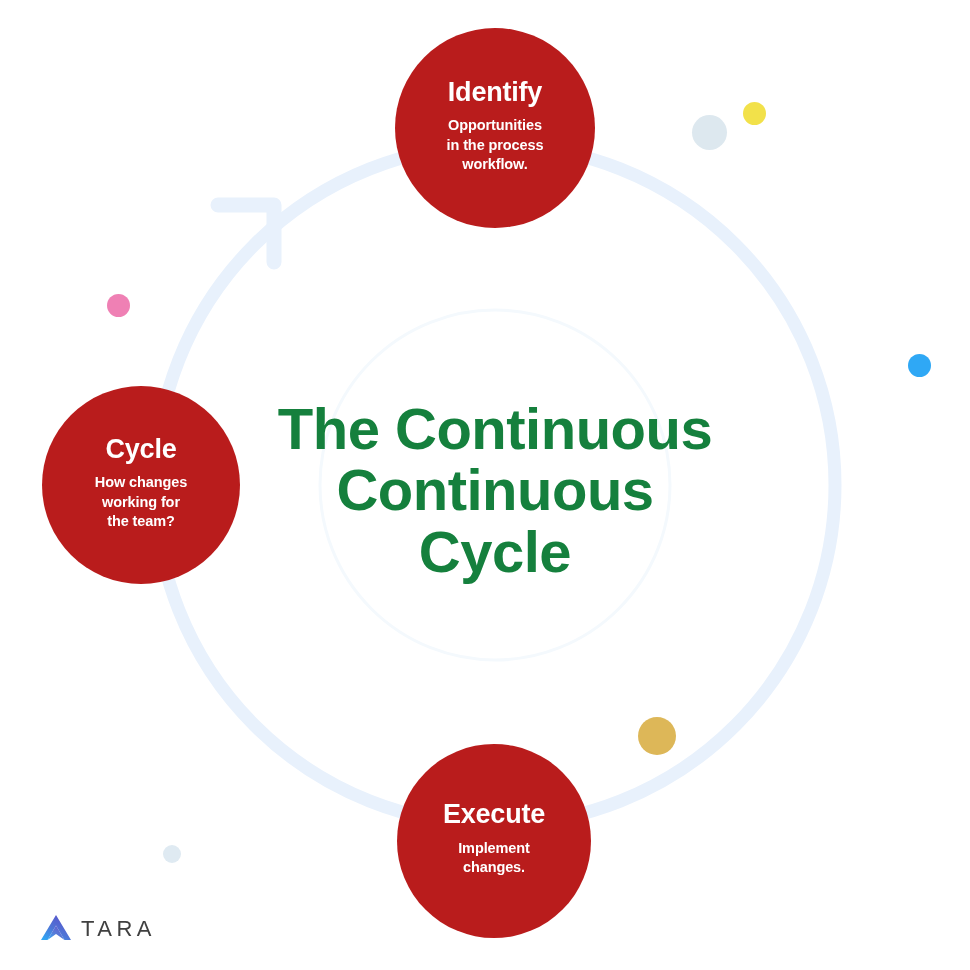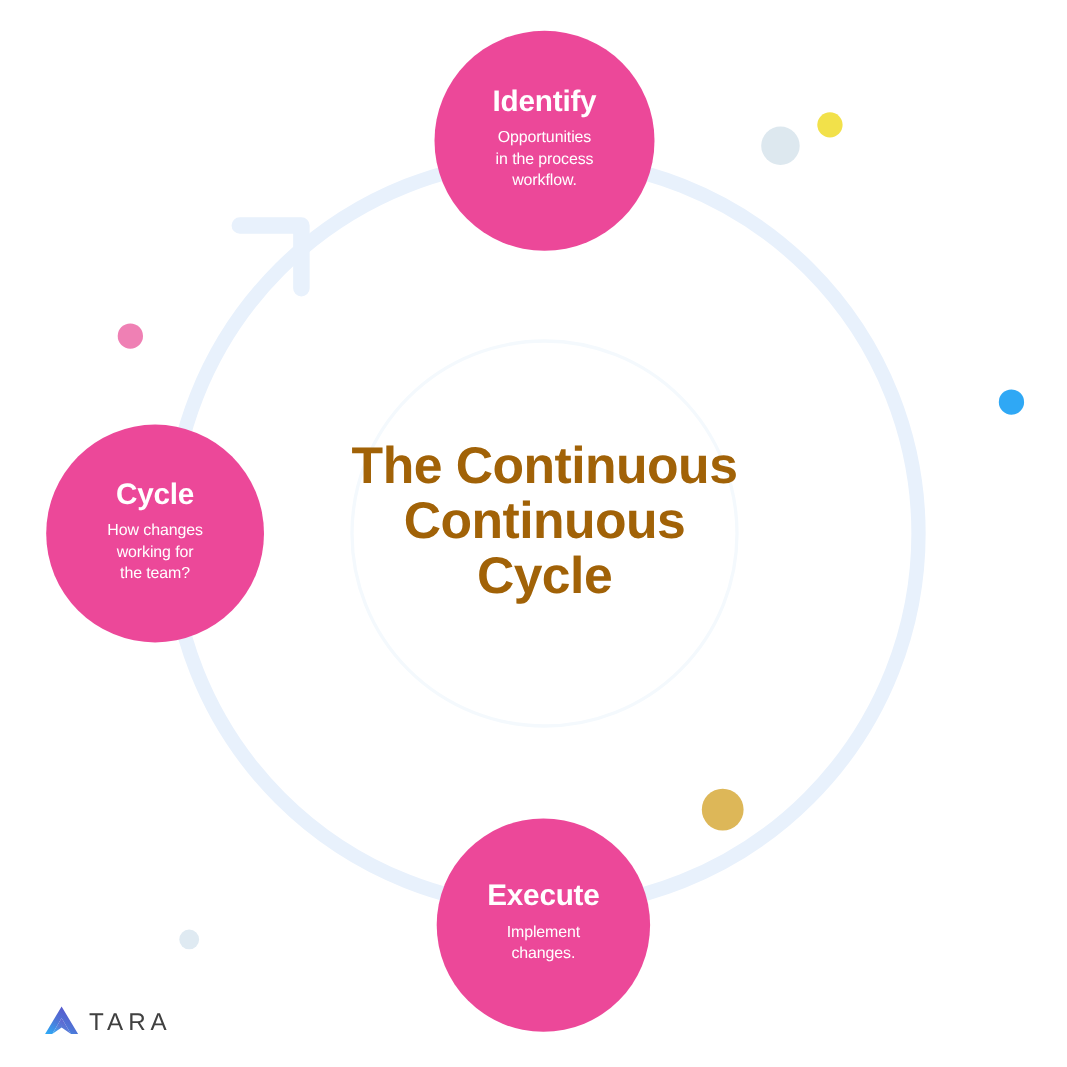--- a/index.html
+++ b/index.html
@@ -30,39 +30,39 @@
     top: 0;
     width: 970px;
     height: 970px;
     pointer-events: none;
   }
 
   
   .node {
     position: absolute;
     border-radius: 50%;
-    background: #ec4899;
+    background: #b91c1c;
     display: flex;
     flex-direction: column;
     align-items: center;
     justify-content: center;
     text-align: center;
     color: #ffffff;
     box-sizing: border-box;
   }
   .node-title {
     font-size: 27px;
     font-weight: bold;
     letter-spacing: -0.2px;
     line-height: 1.1;
     margin: 0 0 9px 0;
   }
   .node-desc {
     font-size: 14.5px;
-    font-weight: normal;
+    font-weight: bold;
     line-height: 1.33;
     margin: 0;
     letter-spacing: -0.1px;
   }
 
   #node-identify {
     left: 395px; top: 28px; width: 200px; height: 200px;
   }
   #node-plan {
     left: 753px; top: 385px; width: 200px; height: 200px;
@@ -80,22 +80,22 @@
   #node-execute .node-inner { transform: translateY(-2px); }
   #node-review .node-inner { transform: translateY(-2px); }
 
   
   #center-title {
     position: absolute;
     left: 245px;
     top: 398px;
     width: 500px;
     text-align: center;
-    color: #a16207;
-    font-size: 47px;
+    color: #15803d;
+    font-size: 58px;
     font-weight: bold;
     line-height: 1.06;
     letter-spacing: -0.5px;
   }
   #center-title .tline { display: block; }
 
   
   .dot {
     position: absolute;
     border-radius: 50%;

